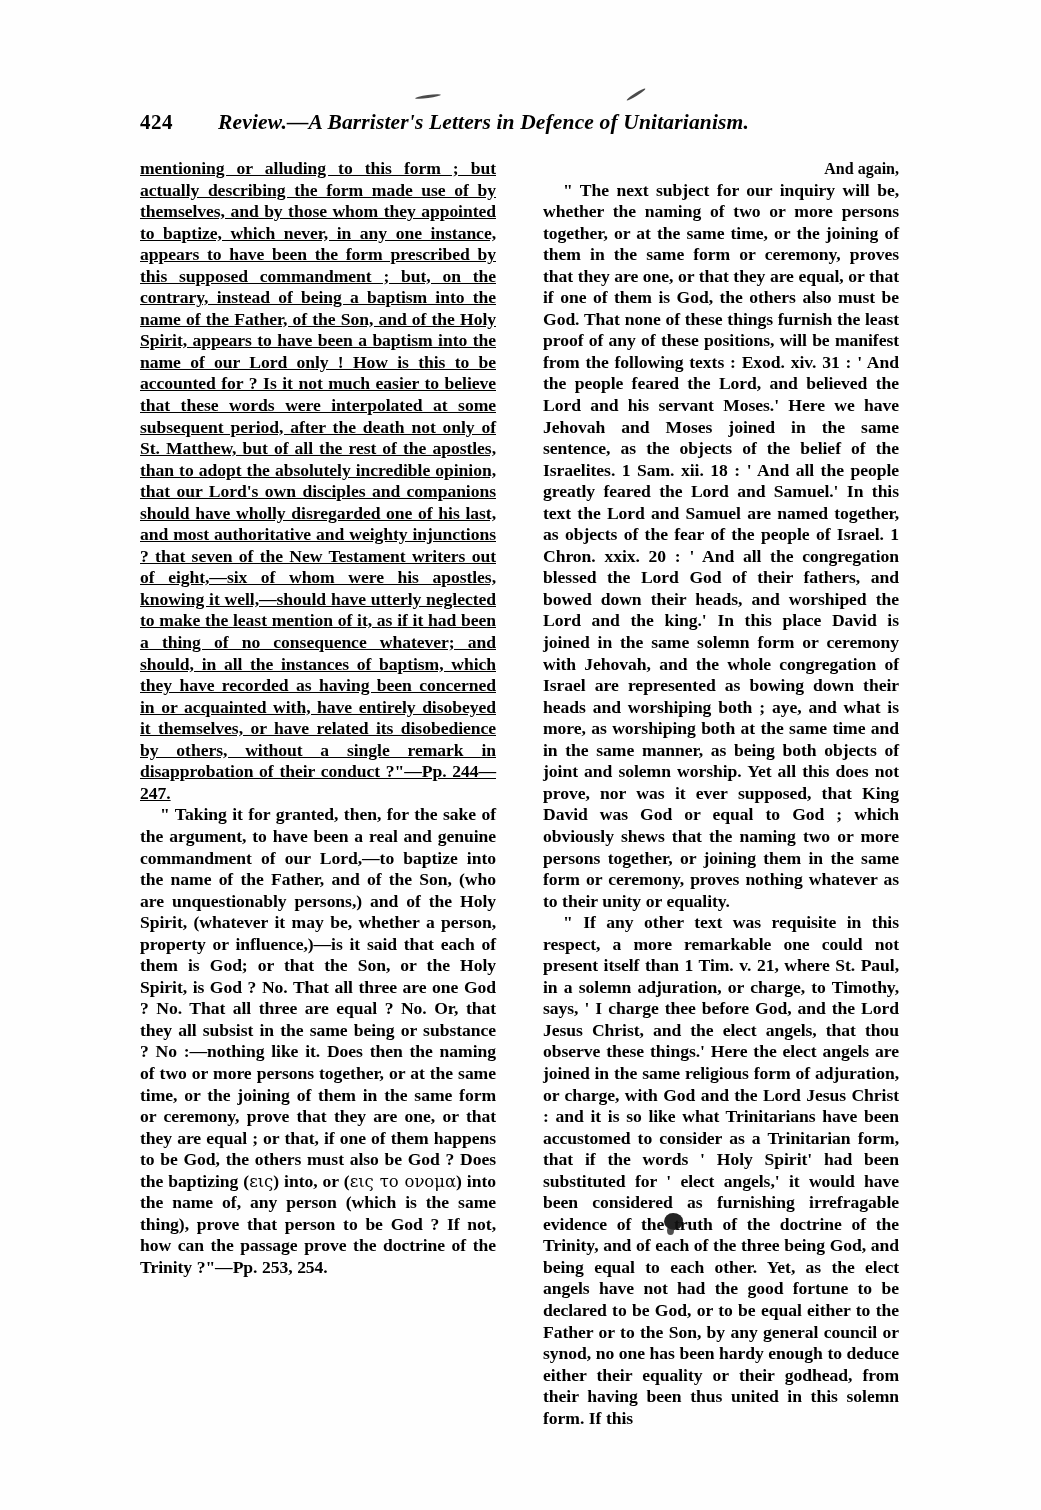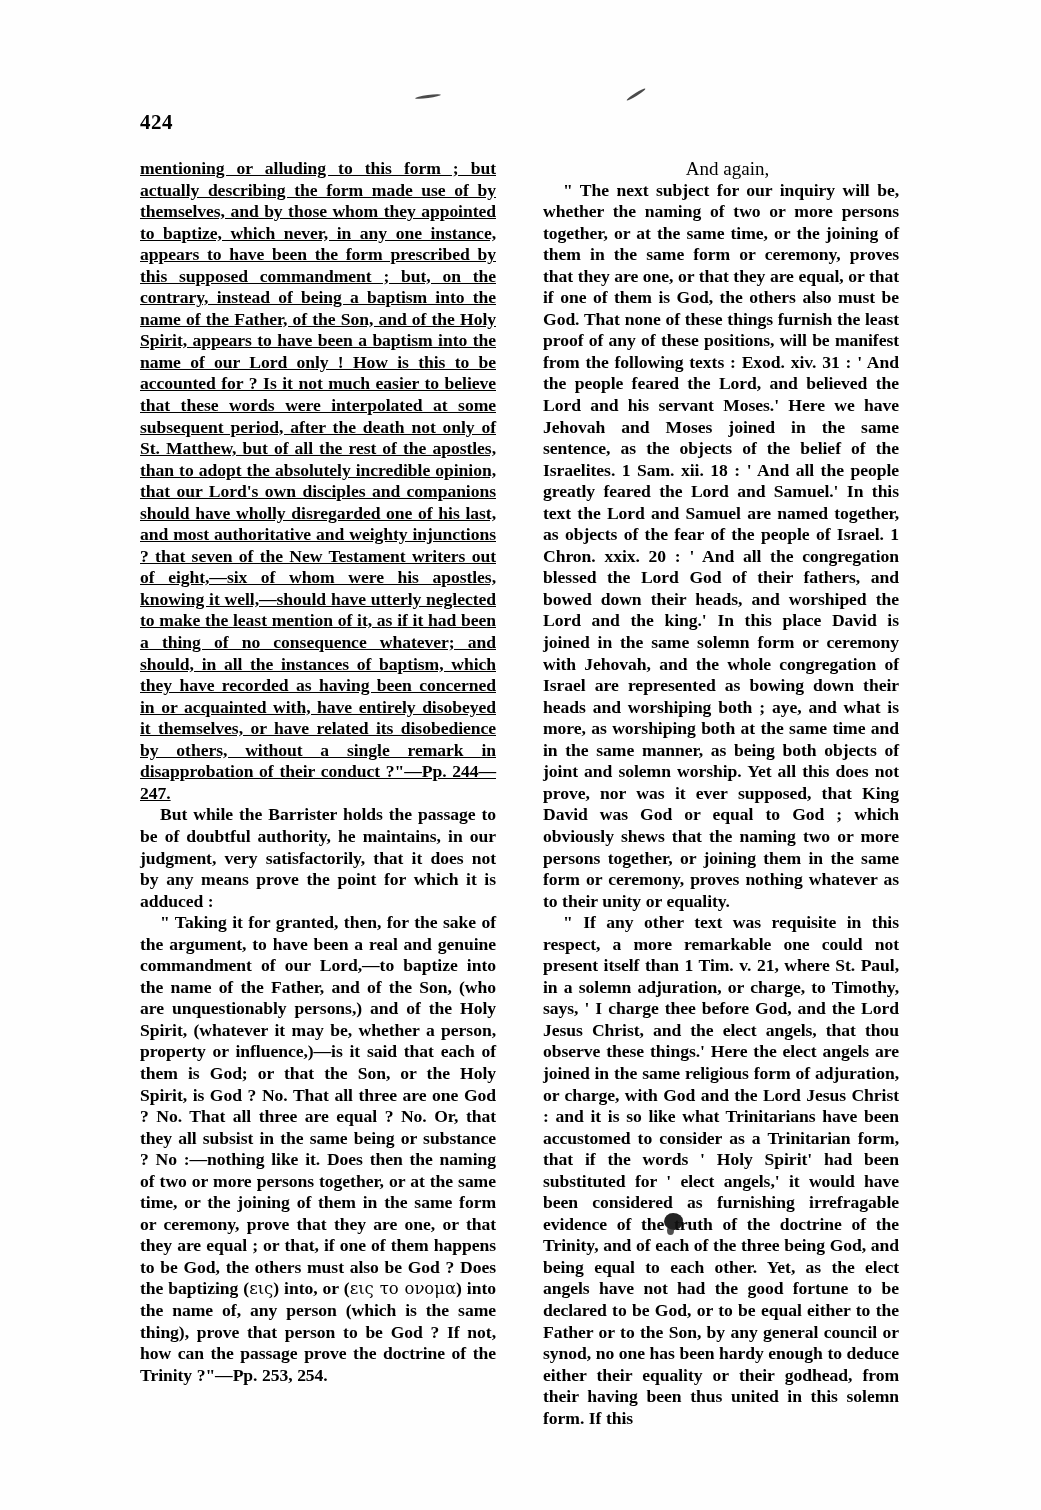--- a/index.html
+++ b/index.html
@@ -91,25 +91,25 @@
     word-spacing: .2px;
     hyphens: none;
   }
   .para.indent { text-indent: 20px; }
   .para.noindent { text-indent: 0; text-decoration: underline; }
   .para + .para { margin-top: 0; }
 
   
   .subhead {
     margin: 0;
-    font-size: 19px;
+    font-size: 16px;
     line-height: 21.55px;
-    font-weight: 400;
+    font-weight: 700;
     text-indent: 13px;
-    text-align: center;
+    text-align: right;
   }
 
   .greek {
     font-family: "DejaVu Serif", "Liberation Serif", serif;
     font-weight: 400;
     font-size: 16.5px;
   }
 
   
   .inkblot {
@@ -138,28 +138,28 @@
 </head>
 <body>
 
 <div class="page">
 
   <div class="speck speck-a"></div>
   <div class="speck speck-b"></div>
 
   <div class="runhead">
     <span class="folio">424</span>
+    <span class="runtitle">Review.—A Barrister's Letters in Defence of Unitarianism.</span>
   </div>
 
   <div class="columns">
 
     <div class="col col-left">
       <p class="para noindent">mentioning or alluding to this form ; but actually describing the form made use of by themselves, and by those whom they appointed to baptize, which never, in any one instance, appears to have been the form prescribed by this supposed commandment ; but, on the contrary, instead of being a baptism into the name of the Father, of the Son, and of the Holy Spirit, appears to have been a baptism into the name of our Lord only ! How is this to be accounted for ? Is it not much easier to believe that these words were interpolated at some subsequent period, after the death not only of St. Matthew, but of all the rest of the apostles, than to adopt the absolutely incredible opinion, that our Lord's own disciples and companions should have wholly disregarded one of his last, and most authoritative and weighty injunctions ? that seven of the New Testament writers out of eight,—six of whom were his apostles, knowing it well,—should have utterly neglected to make the least mention of it, as if it had been a thing of no consequence whatever; and should, in all the instances of baptism, which they have recorded as having been concerned in or acquainted with, have entirely disobeyed it themselves, or have related its disobedience by others, without a single remark in disapprobation of their conduct ?"—Pp. 244—247.</p>
 
-      <p class="para indent">But while the Barrister holds the passage to be of doubtful authority, he maintains, in our judgment, very satisfactorily, that it does not by any means prove the point for which it is adduced :</p>
 
       <p class="para indent"><span>" Taking it for granted, then, for the sake of the argument, to have been a real and genuine commandment of our Lord,—to baptize into the name of the Father, and of the Son, (who are unquestionably persons,) and of the Holy Spirit, (whatever it may be, whether a person, property or influence,)—is it said that each of them is God; or that the Son, or the Holy Spirit, is God ? No. That all three are one God ? No. That all three are equal ? No. Or, that they all subsist in the same being or substance ? No :—nothing like it. Does then the naming of two or more persons together, or at the same time, or the joining of them in the same form or ceremony, prove that they are one, or that they are equal ; or that, if one of them happens to be God, the others must also be God ? Does the baptizing (</span><span class="greek">εις</span><span>) into, or (</span><span class="greek">εις το ονομα</span><span>) into the name of, any person (which is the same thing), prove that person to be God ? If not, how can the passage prove the doctrine of the Trinity ?"—Pp. 253, 254.</span></p>
     </div>
 
     <div class="col col-right">
       <p class="subhead">And again,</p>
 
       <p class="para indent">" The next subject for our inquiry will be, whether the naming of two or more persons together, or at the same time, or the joining of them in the same form or ceremony, proves that they are one, or that they are equal, or that if one of them is God, the others also must be God. That none of these things furnish the least proof of any of these positions, will be manifest from the following texts : Exod. xiv. 31 : ' And the people feared the Lord, and believed the Lord and his servant Moses.' Here we have Jehovah and Moses joined in the same sentence, as the objects of the belief of the Israelites. 1 Sam. xii. 18 : ' And all the people greatly feared the Lord and Samuel.' In this text the Lord and Samuel are named together, as objects of the fear of the people of Israel. 1 Chron. xxix. 20 : ' And all the congregation blessed the Lord God of their fathers, and bowed down their heads, and worshiped the Lord and the king.' In this place David is joined in the same solemn form or ceremony with Jehovah, and the whole congregation of Israel are represented as bowing down their heads and worshiping both ; aye, and what is more, as worshiping both at the same time and in the same manner, as being both objects of joint and solemn worship. Yet all this does not prove, nor was it ever supposed, that King David was God or equal to God ; which obviously shews that the naming two or more persons together, or joining them in the same form or ceremony, proves nothing whatever as to their unity or equality.</p>
 
       <p class="para indent">" If any other text was requisite in this respect, a more remarkable one could not present itself than 1 Tim. v. 21, where St. Paul, in a solemn adjuration, or charge, to Timothy, says, ' I charge thee before God, and the Lord Jesus Christ, and the elect angels, that thou observe these things.' Here the elect angels are joined in the same religious form of adjuration, or charge, with God and the Lord Jesus Christ : and it is so like what Trinitarians have been accustomed to consider as a Trinitarian form, that if the words ' Holy Spirit' had been substituted for ' elect angels,' it would have been considered as furnishing irrefragable evidence of the truth of the doctrine of the Trinity, and of each of the three being God, and being equal to each other. Yet, as the elect angels have not had the good fortune to be declared to be God, or to be equal either to the Father or to the Son, by any general council or synod, no one has been hardy enough to deduce either their equality or their godhead, from their having been thus united in this solemn form. If this</p>

